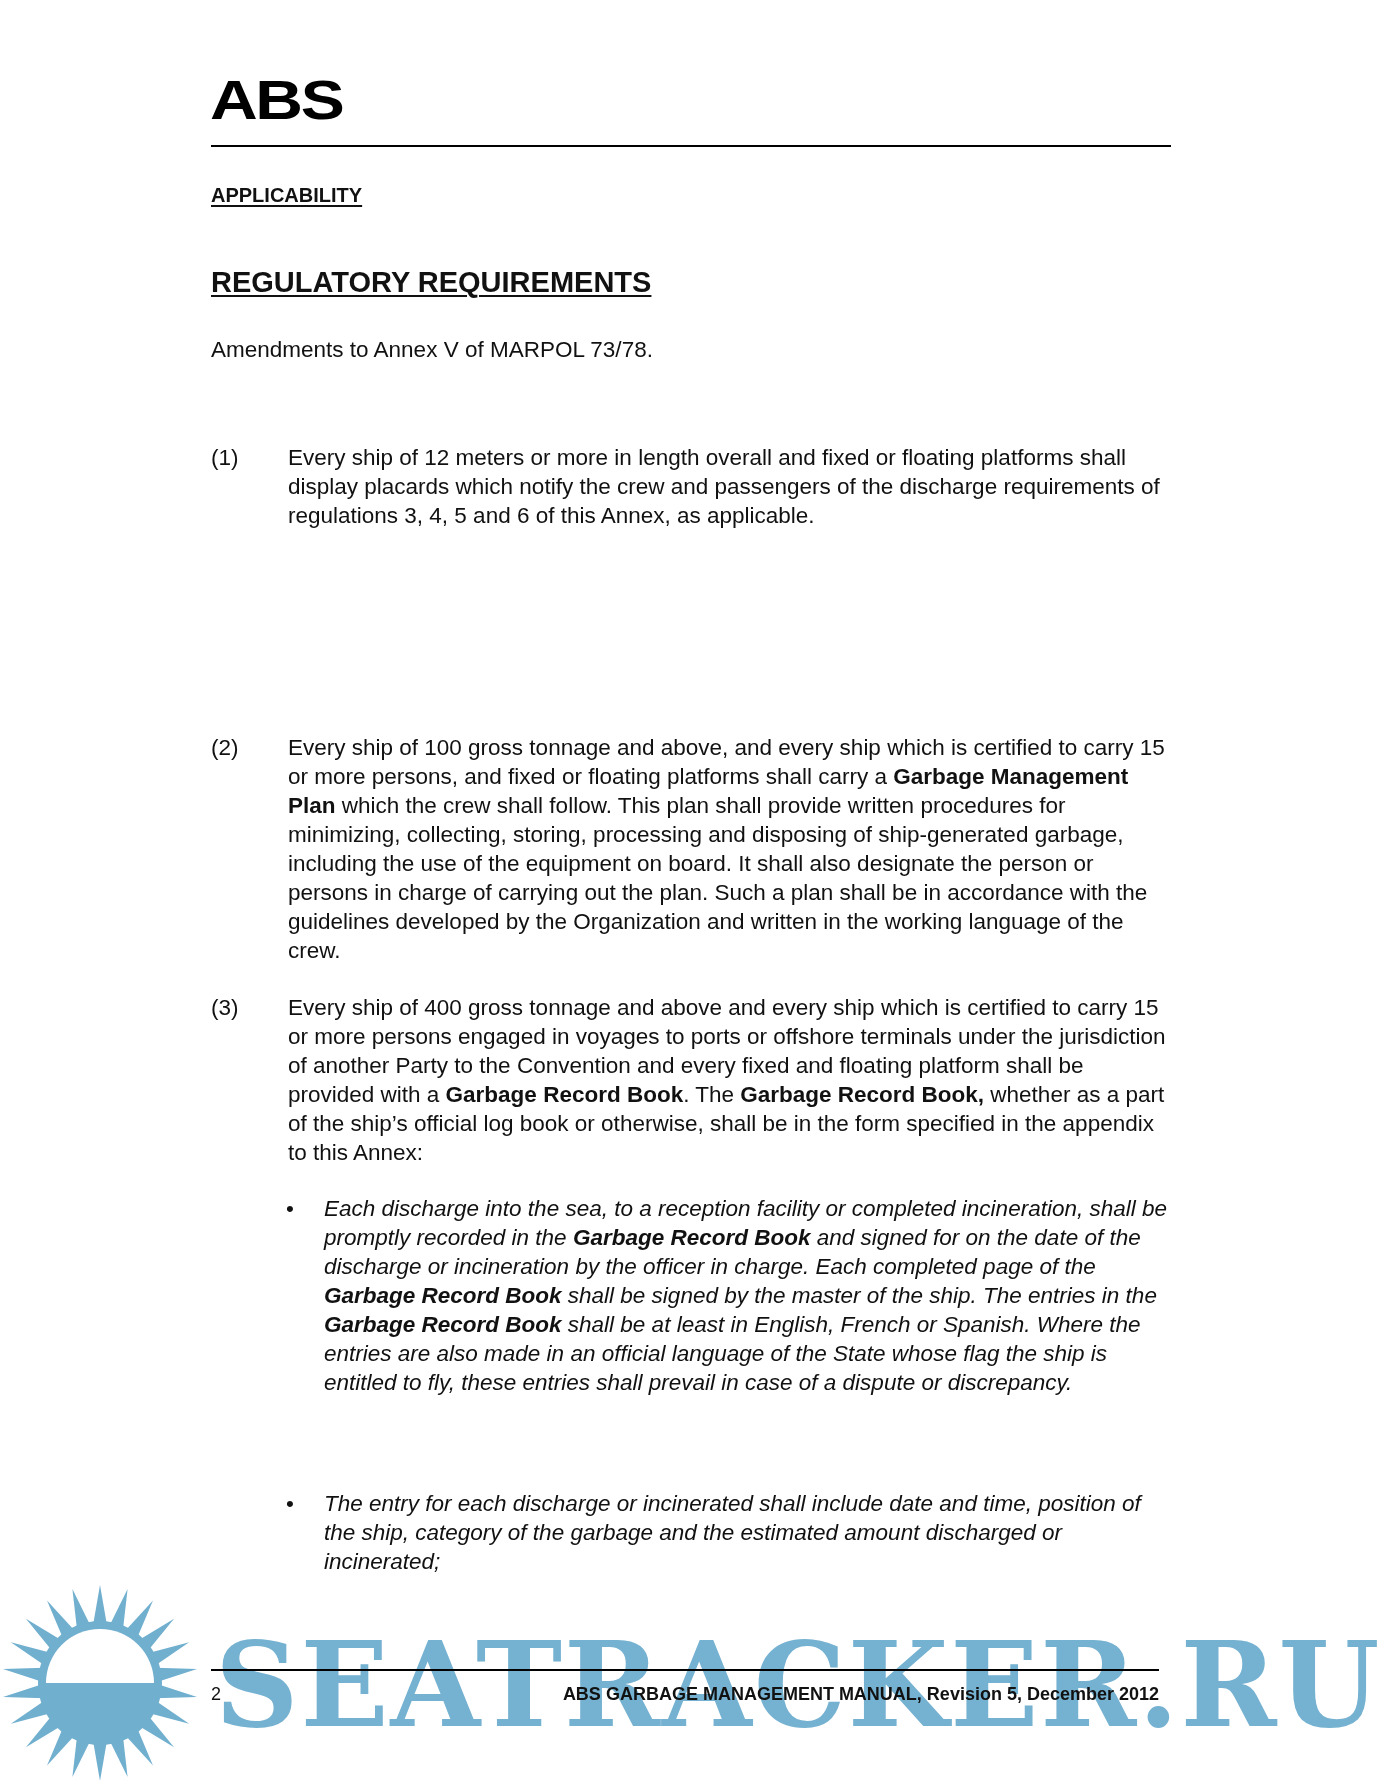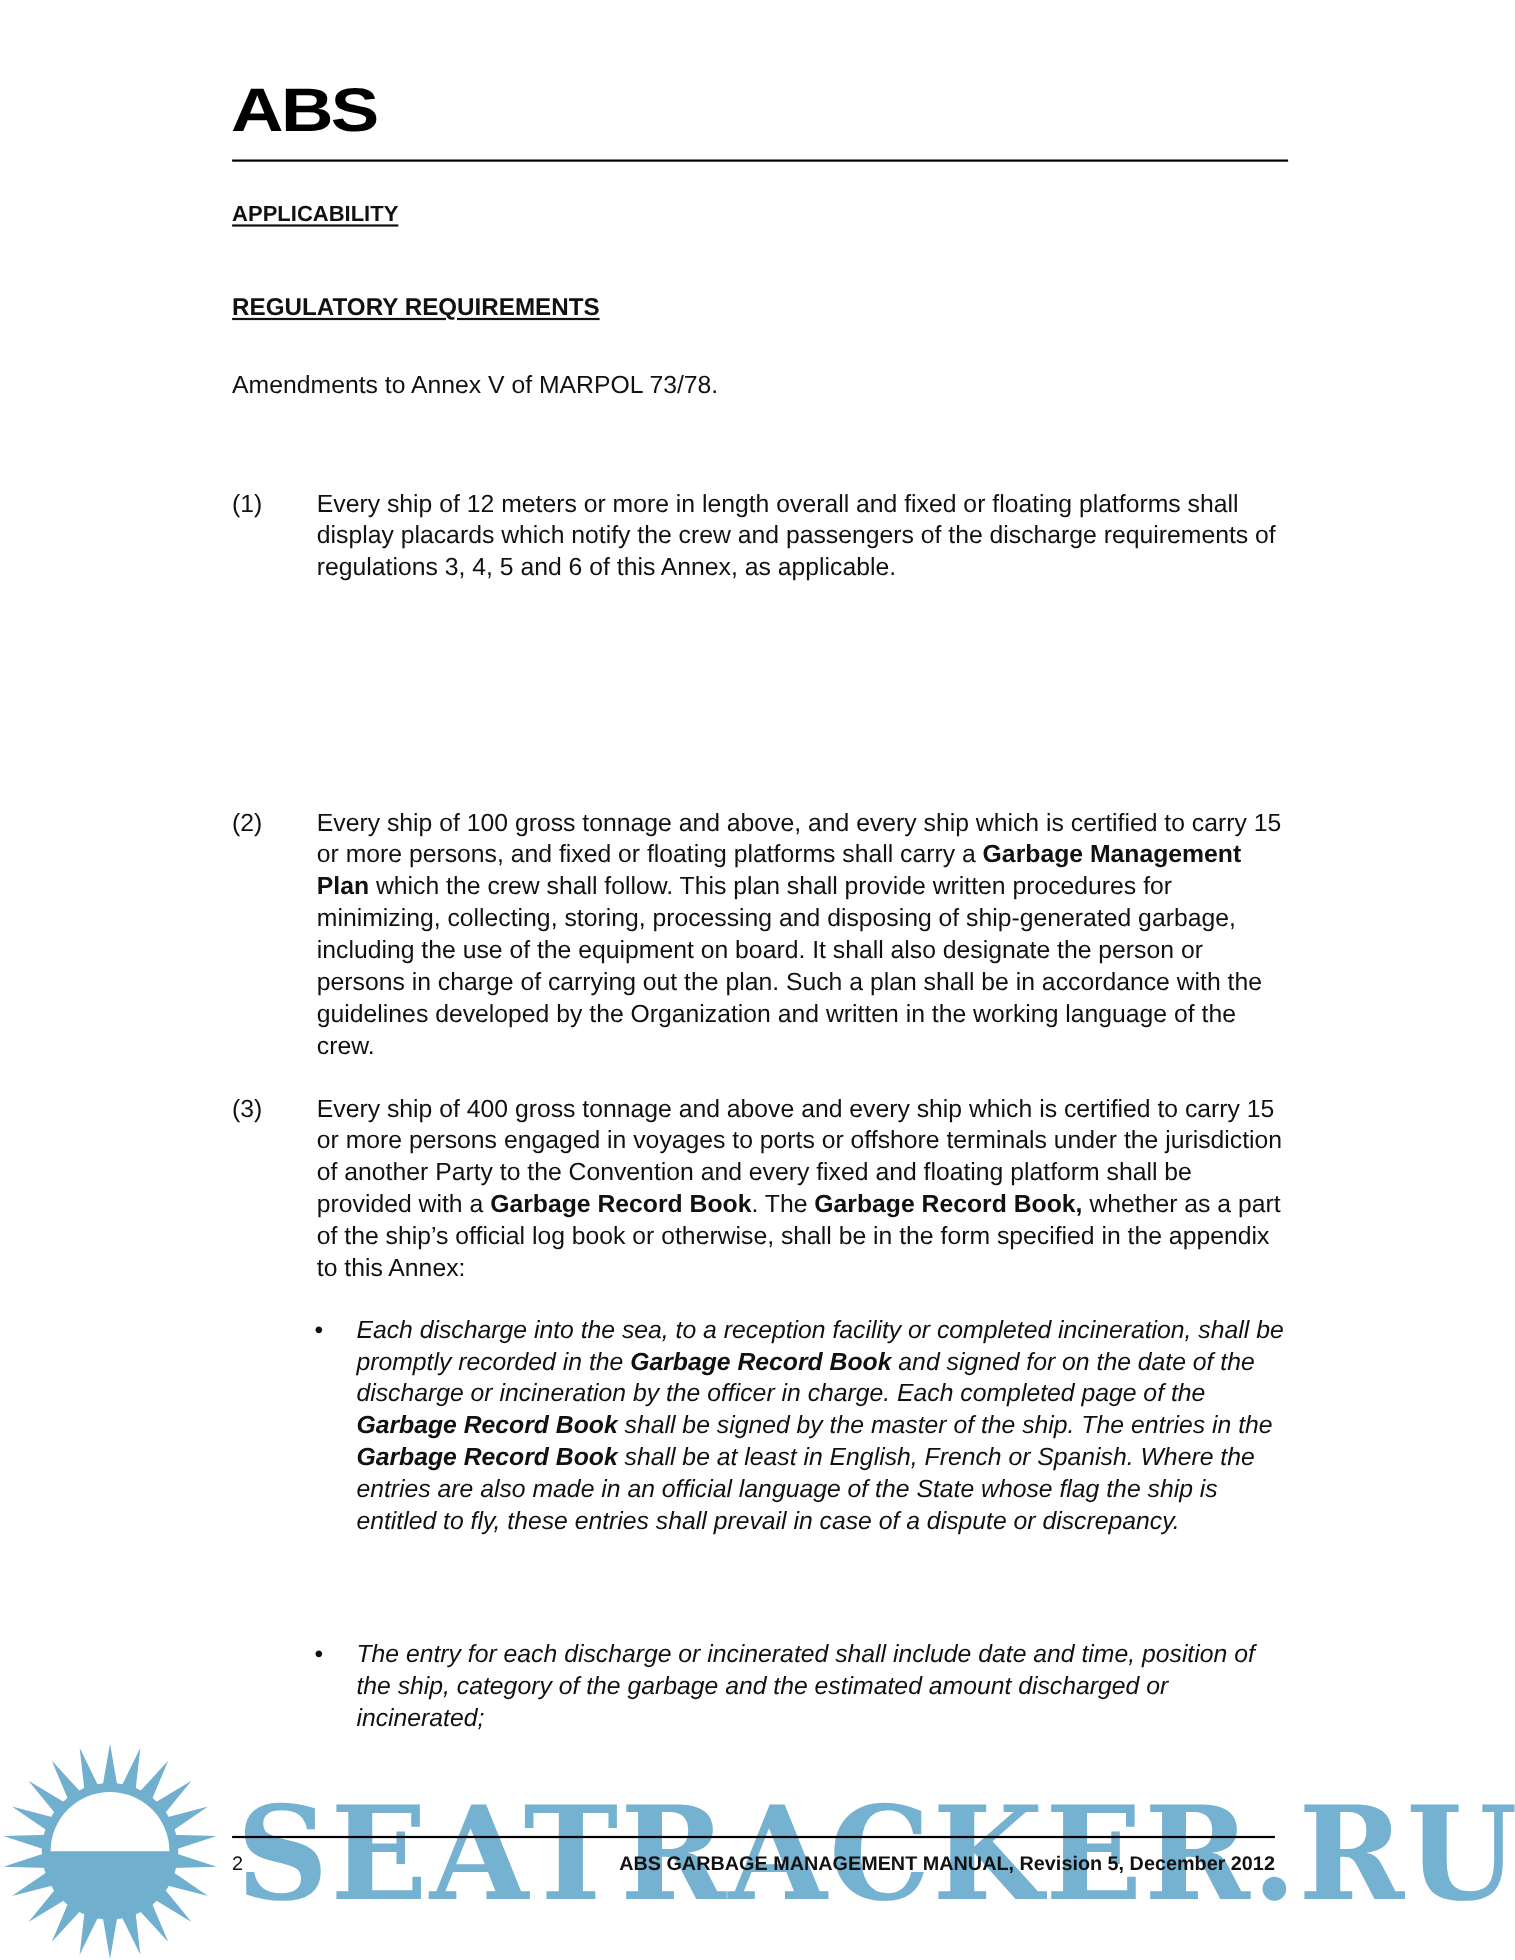--- a/index.html
+++ b/index.html
@@ -7,21 +7,21 @@
          font-family: "Liberation Sans", sans-serif; color: #111; }
   .page { position: absolute; left: 0; top: 0; width: 1377px; height: 1782px; }
 
   .logo { position: absolute; left: 210px; top: 72px; font-family: "Liberation Sans", sans-serif;
           font-weight: 900; font-size: 56px; letter-spacing: -2px; color: #000;
           transform: scaleX(1.18); transform-origin: left top; line-height: 1; }
   .rule-top { position: absolute; left: 211px; top: 145px; width: 960px; height: 2px; background: #000; }
 
   .h1 { position: absolute; left: 211px; top: 184px; font-size: 20px; font-weight: bold;
         text-decoration: underline; text-underline-offset: 3px; text-decoration-thickness: 2px; }
-  .h2 { position: absolute; left: 211px; top: 266px; font-size: 22px; font-weight: bold;
+  .h2 { position: absolute; left: 211px; top: 266px; font-size: 29px; font-weight: bold;
         text-decoration: underline; text-underline-offset: 3px; text-decoration-thickness: 2px; }
 
   .p { position: absolute; left: 211px; font-size: 22.5px; line-height: 29px; }
   .item { position: absolute; left: 211px; width: 960px; font-size: 22.5px; line-height: 29px; }
   .item .num { position: absolute; left: 0; top: 0; }
   .item .body { position: absolute; left: 77px; width: 885px; }
   .item .body p { margin: 0; }
   .item .body p + p { margin-top: 29px; }
   b { font-weight: bold; }
 

